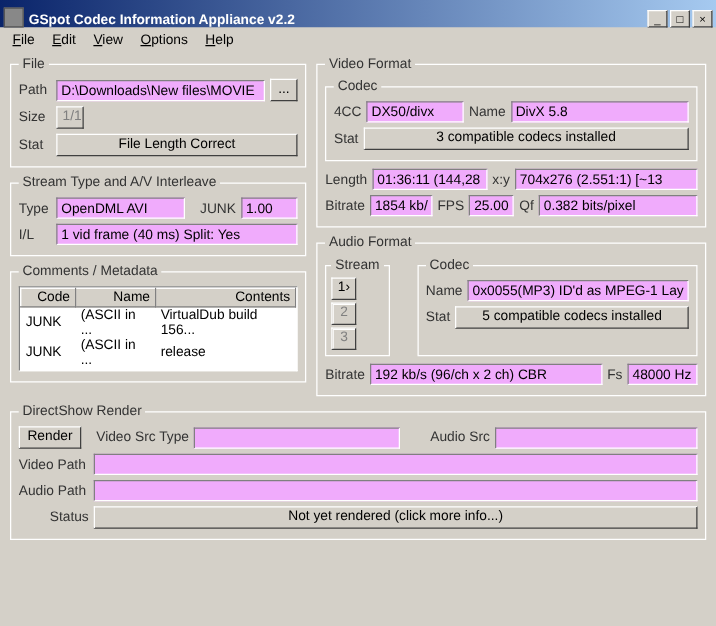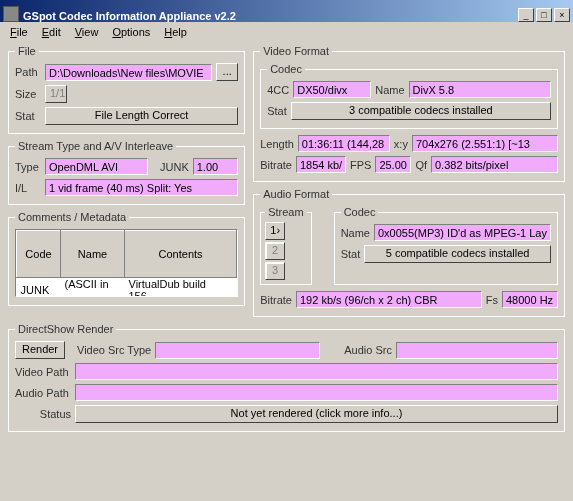--- a/index.html
+++ b/index.html
@@ -18,21 +18,21 @@
 legend { background: #d4d0c8; padding: 0 3px; color: #333; }
 .field-row { display: flex; align-items: center; gap: 4px; margin-bottom: 4px; }
 .field-row:last-child { margin-bottom: 0; }
 .lbl { color: #333; white-space: nowrap; }
 .val { background: #f0abfc; border: 1px solid #808080; border-right-color: #fff; border-bottom-color: #fff; padding: 1px 3px; height: 17px; line-height: 14px; overflow: hidden; white-space: nowrap; color: #000; }
 .btn { background: #d4d0c8; border: 1px solid #fff; border-right-color: #404040; border-bottom-color: #404040; padding: 1px 4px; height: 18px; text-align: center; cursor: pointer; }
 .col-left { width: 263px; }
 .col-right { flex: 1; }
 .table-wrap { background: #fff; border: 1px solid #808080; border-right-color: #fff; border-bottom-color: #fff; height: 68px; overflow: hidden; }
 .table-wrap table { width: 100%; border-collapse: collapse; }
-.table-wrap th { background: #d4d0c8; border: 1px solid #fff; border-right-color: #808080; border-bottom-color: #808080; text-align: center; padding: 17px 4px; font-weight: normal; }
+.table-wrap th { background: #d4d0c8; border: 1px solid #fff; border-right-color: #808080; border-bottom-color: #808080; text-align: right; padding: 1px 4px; font-weight: normal; }
 .table-wrap td { padding: 0 4px; }
 .stream-btns { display: flex; flex-direction: column; gap: 2px; margin-right: 4px; }
 .stream-btn { width: 20px; height: 18px; background: #d4d0c8; border: 1px solid #fff; border-right-color: #404040; border-bottom-color: #404040; text-align: center; line-height: 15px; }
 .stream-btn.disabled { color: #808080; box-shadow: 1px 1px 0 #fff inset; }
 .disabled-btn { color: #808080; }
 </style>
 </head>
 <body>
 
 <div class="titlebar">

